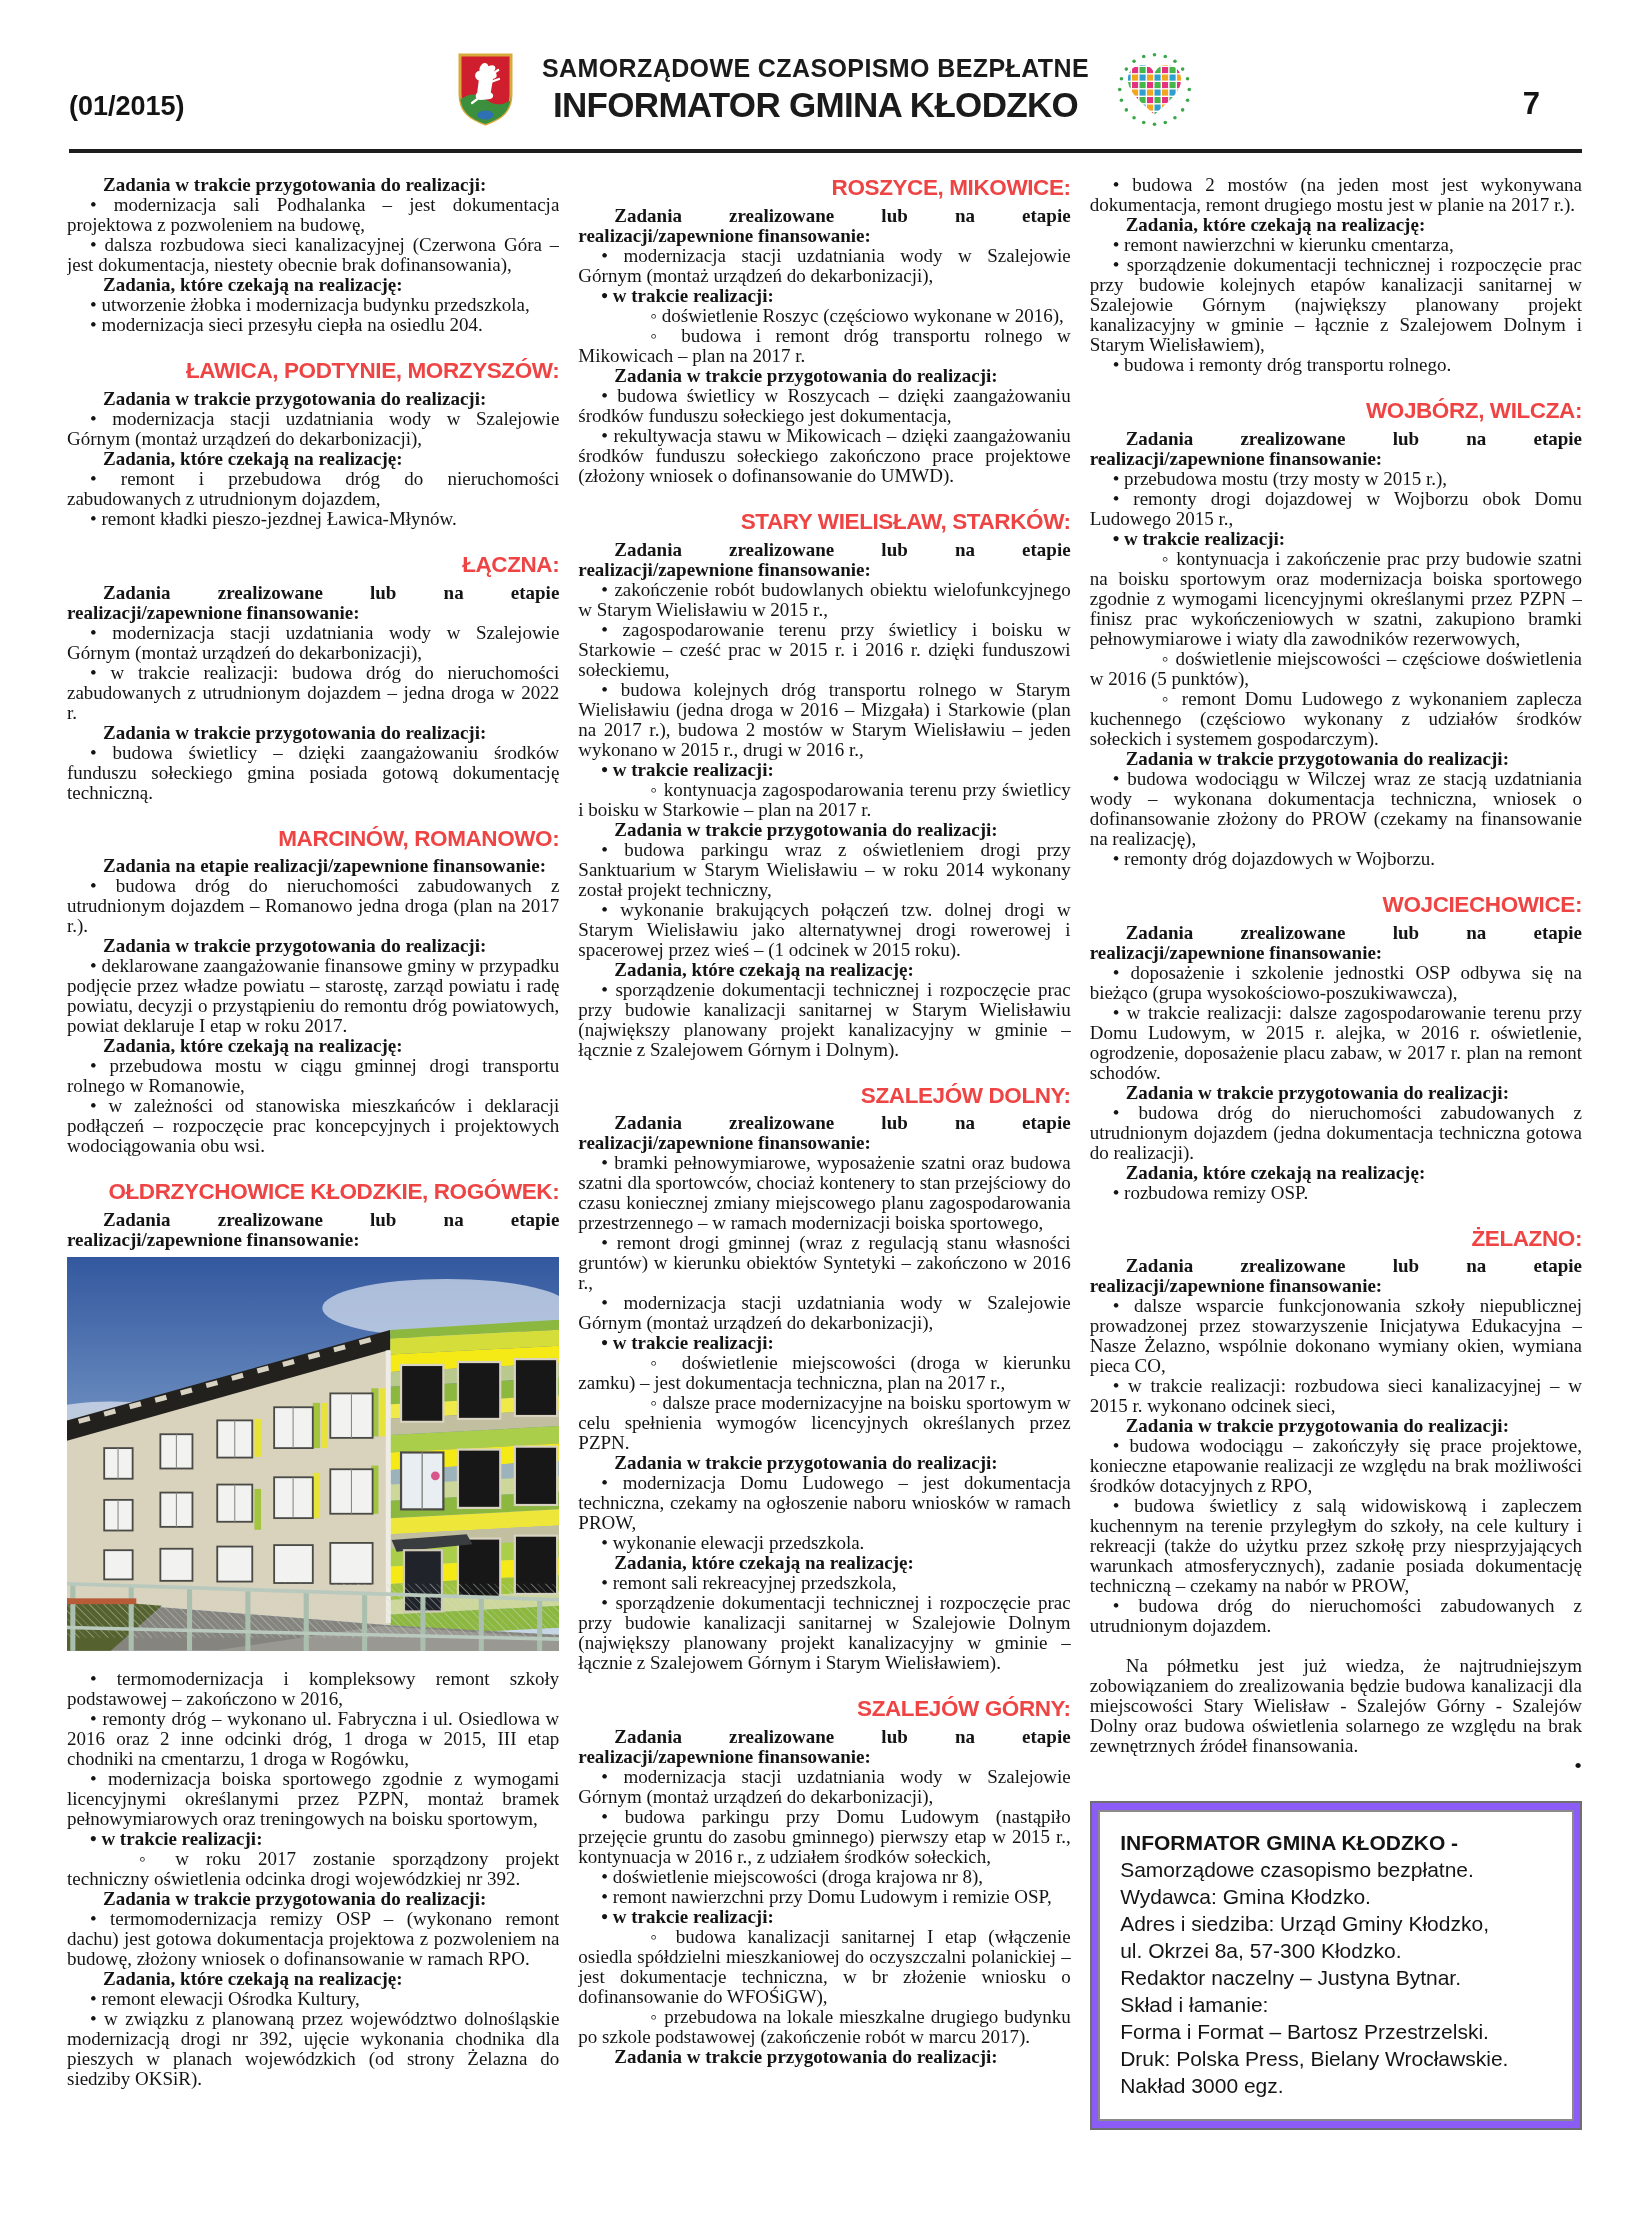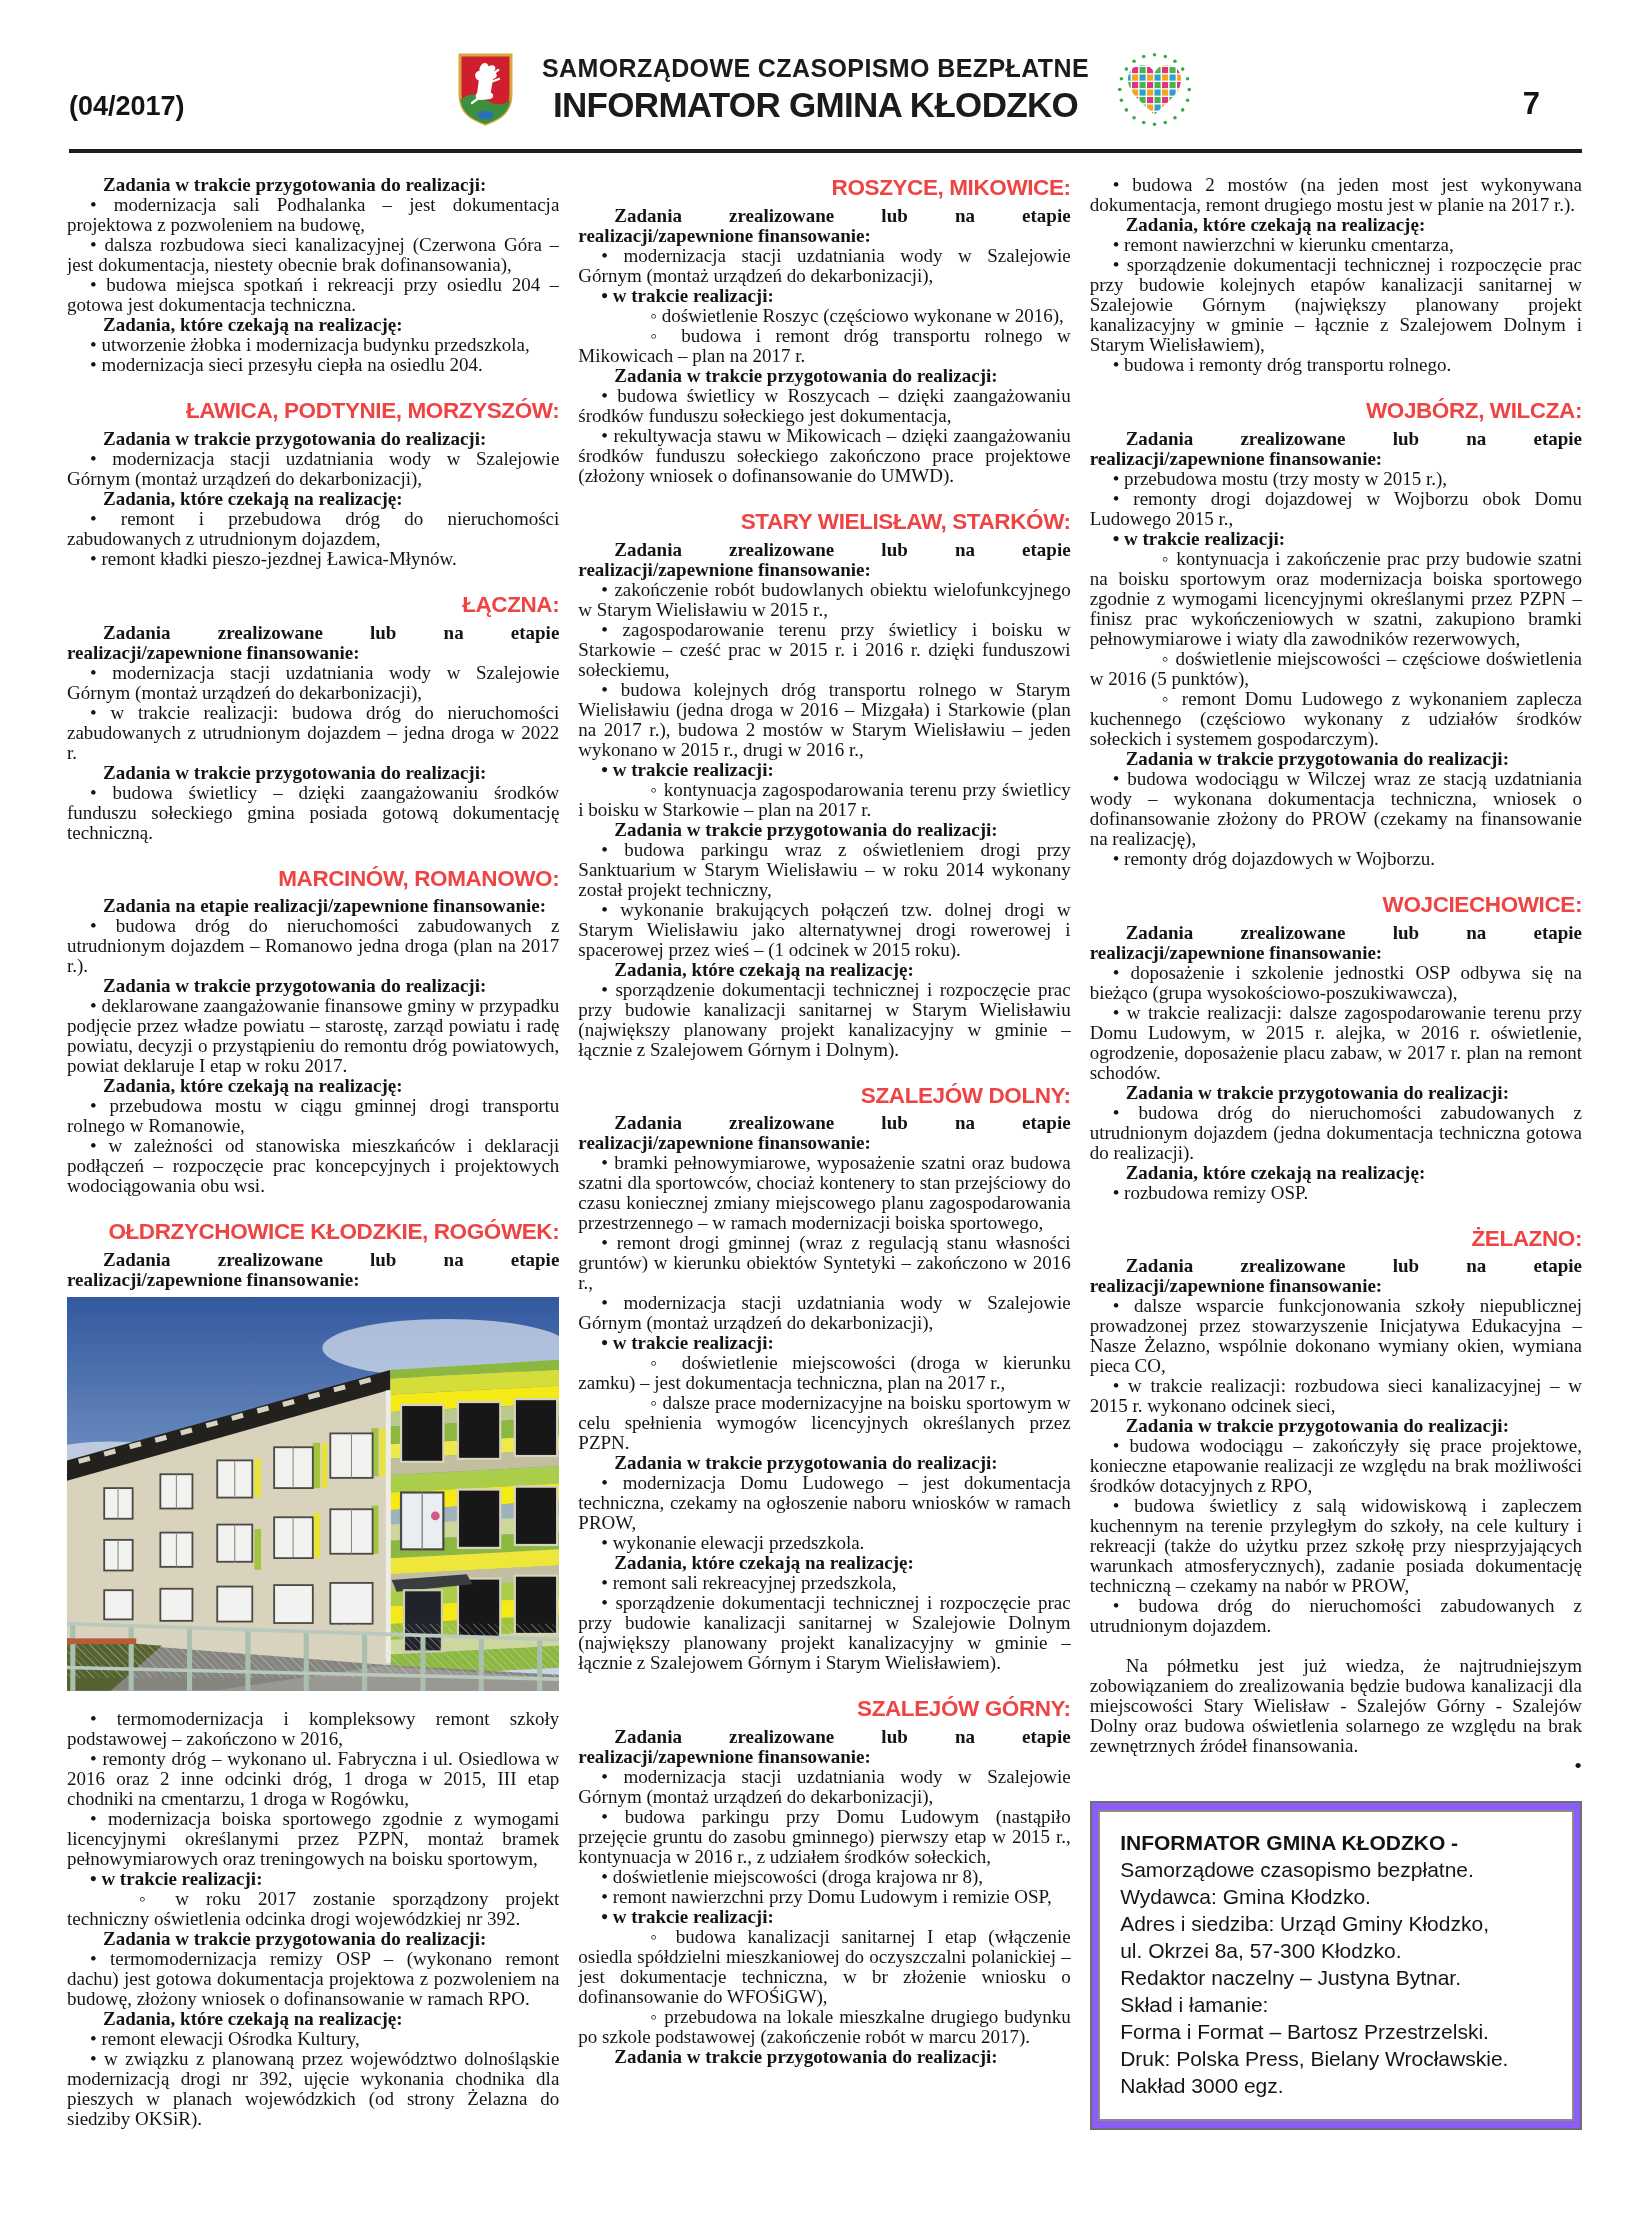--- a/index.html
+++ b/index.html
@@ -54,21 +54,21 @@
     background:#ffffff; border:2.2px solid #8a8a8a; padding:17.4px 20px 20px;
     font-family:"Liberation Sans", sans-serif; font-size:21px; line-height:27px; text-align:left;
   }
   .infobox-title { font-weight:bold; }
 </style>
 </head>
 <body>
 
 <div class="page">
 
-  <div class="issue">(04/2017)</div>
+  <div class="issue">(01/2015)</div>
   <div class="pagenum">7</div>
 
   <div class="masthead">
     <svg width="57" height="75" viewBox="0 0 76 100" aria-hidden="true">
       <path d="M4,4 h68 v52 c0,24 -14,33 -34,40 c-20,-7 -34,-16 -34,-40 Z" fill="#cf1f2e" stroke="#d9a93c" stroke-width="4"></path>
       <path d="M4,64 q18,-14 34,-1 q16,13 34,1 v-8 c0,24 -14,33 -34,40 c-20,-7 -34,-16 -34,-40 Z" fill="#3c8f3c"></path>
       <ellipse cx="38" cy="84" rx="11" ry="6" fill="#2f6fb4"></ellipse>
       <path d="M30,22 c2,-8 10,-10 12,-3 c8,-4 12,2 7,7 c6,3 5,9 -1,10 l-3,18 c6,3 3,9 -3,9 l-10,1 c-7,0 -9,-6 -5,-10 l2,-16 c-7,-3 -6,-12 1,-13 Z" fill="#ffffff"></path>
       <path d="M46,30 l9,-6 M45,40 l11,-4 M28,62 l-8,6" stroke="#ffffff" stroke-width="3" stroke-linecap="round"></path>
     </svg>
@@ -112,21 +112,20 @@
     </svg>
   </div>
 
   <div class="rule"></div>
 
   <div class="content">
     <div class="col">
         <p class="blk subhead">Zadania w trakcie przygotowania do realizacji:</p>
         <p class="blk bullet">• modernizacja sali Podhalanka – jest dokumentacja projektowa z pozwoleniem na budowę,</p>
         <p class="blk bullet">• dalsza rozbudowa sieci kanalizacyjnej (Czerwona Góra – jest dokumentacja, niestety obecnie brak dofinansowania),</p>
-        <p class="blk bullet">• budowa miejsca spotkań i rekreacji przy osiedlu 204 – gotowa jest dokumentacja techniczna.</p>
         <p class="blk subhead">Zadania, które czekają na realizację:</p>
         <p class="blk bullet">• utworzenie żłobka i modernizacja budynku przedszkola,</p>
         <p class="blk bullet">• modernizacja sieci przesyłu ciepła na osiedlu 204.</p>
         <p class="blk heading">ŁAWICA, PODTYNIE, MORZYSZÓW:</p>
         <p class="blk subhead">Zadania w trakcie przygotowania do realizacji:</p>
         <p class="blk bullet">• modernizacja stacji uzdatniania wody w Szalejowie Górnym (montaż urządzeń do dekarbonizacji),</p>
         <p class="blk subhead">Zadania, które czekają na realizację:</p>
         <p class="blk bullet">• remont i przebudowa dróg do nieruchomości zabudowanych z utrudnionym dojazdem,</p>
         <p class="blk bullet">• remont kładki pieszo-jezdnej Ławica-Młynów.</p>
         <p class="blk heading">ŁĄCZNA:</p>

